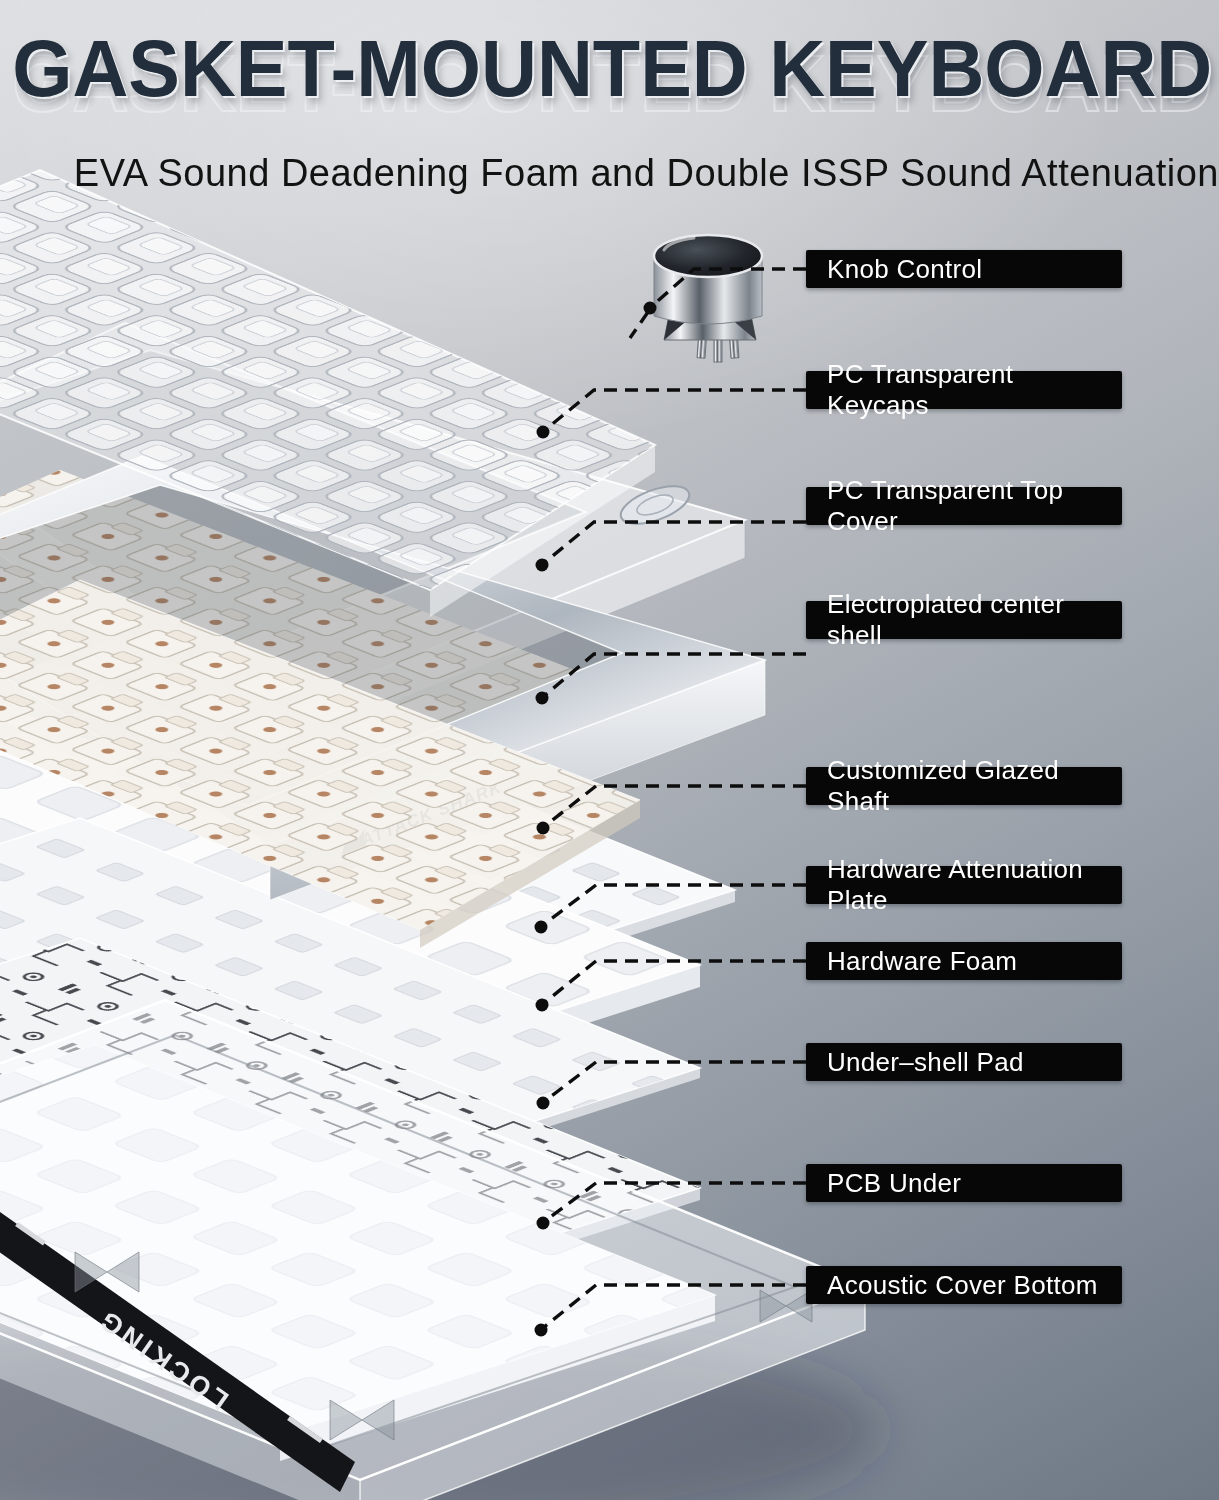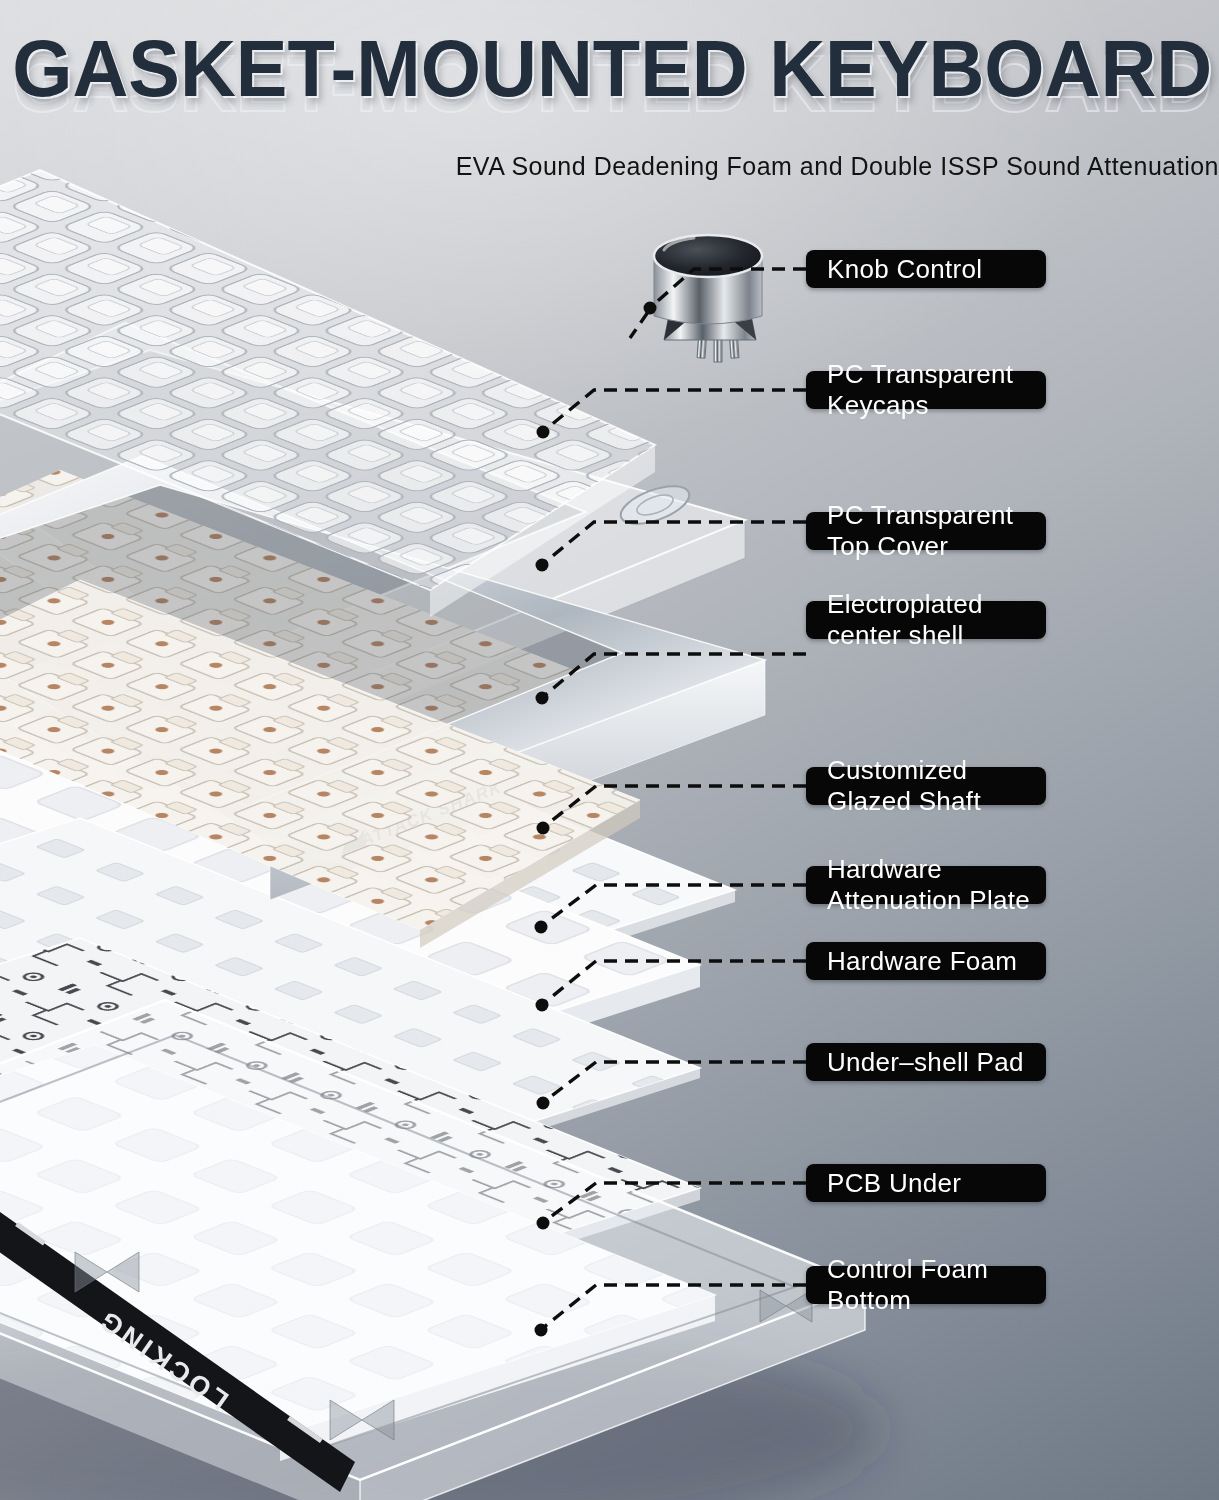--- a/index.html
+++ b/index.html
@@ -21,25 +21,25 @@
   }
   .title-ghost{
     top:15px;color:transparent;
     -webkit-text-stroke:2px rgba(240,243,247,0.55);
   }
   .title-main{
     color:#232e3c;
     text-shadow:2px 2px 0 rgba(246,248,250,0.85), 4px 6px 7px rgba(28,36,48,0.28);
   }
   .subtitle{
-    margin-top:8px;font-size:25px;color:#121212;font-weight:400;letter-spacing:0.5px;padding-left:29px;
+    margin-top:8px;font-size:38px;color:#121212;font-weight:400;letter-spacing:0.5px;padding-left:29px;
   }
   .label-box{
-    position:absolute;left:806px;width:240px;height:38px;z-index:3;
-    background:#070707;border-radius:8px;color:#fff;
+    position:absolute;left:806px;width:316px;height:38px;z-index:3;
+    background:#070707;border-radius:2px;color:#fff;
     display:flex;align-items:center;padding-left:21px;box-sizing:border-box;
     font-size:26px;font-weight:400;letter-spacing:0.3px;
     box-shadow:0 2px 4px rgba(20,25,33,0.35);
   }
 </style>
 </head>
 <body>
 
 <div class="stage">
 
@@ -237,21 +237,21 @@
     </div>
     <div class="subtitle">EVA Sound Deadening Foam and Double ISSP Sound Attenuation</div>
   </div>
 
   <div class="label-box" style="top:250px">
       <span>Knob Control</span>
     </div>
   <div class="label-box" style="top:371px">
       <span>PC Transparent Keycaps</span>
     </div>
-  <div class="label-box" style="top:512px">
+  <div class="label-box" style="top:487px">
       <span>PC Transparent Top Cover</span>
     </div>
   <div class="label-box" style="top:601px">
       <span>Electroplated center shell</span>
     </div>
   <div class="label-box" style="top:767px">
       <span>Customized Glazed Shaft</span>
     </div>
   <div class="label-box" style="top:866px">
       <span>Hardware Attenuation Plate</span>
@@ -259,16 +259,16 @@
   <div class="label-box" style="top:942px">
       <span>Hardware Foam</span>
     </div>
   <div class="label-box" style="top:1043px">
       <span>Under–shell Pad</span>
     </div>
   <div class="label-box" style="top:1164px">
       <span>PCB Under</span>
     </div>
   <div class="label-box" style="top:1266px">
-      <span>Control Foam Bottom</span>
+      <span>Acoustic Cover Bottom</span>
     </div>
 
 </div>
 
 </body></html>

